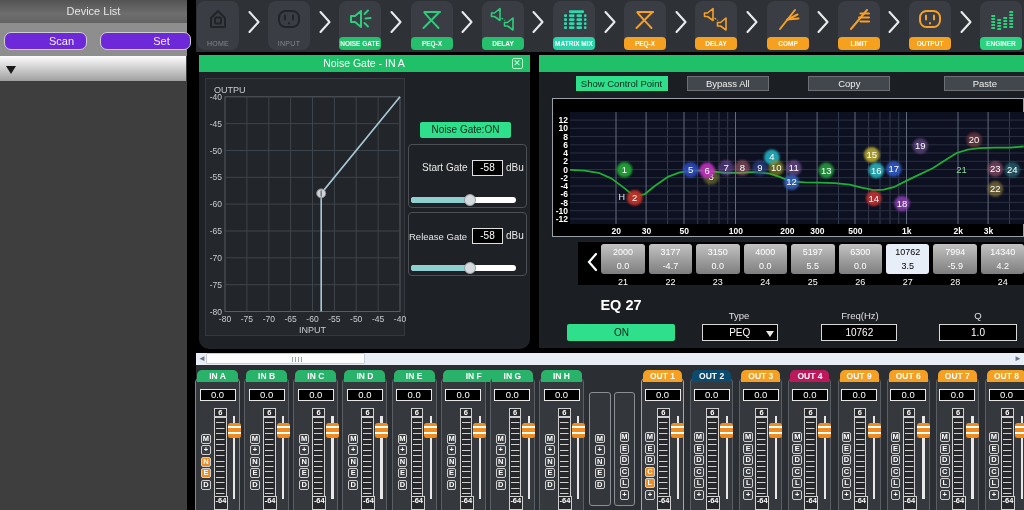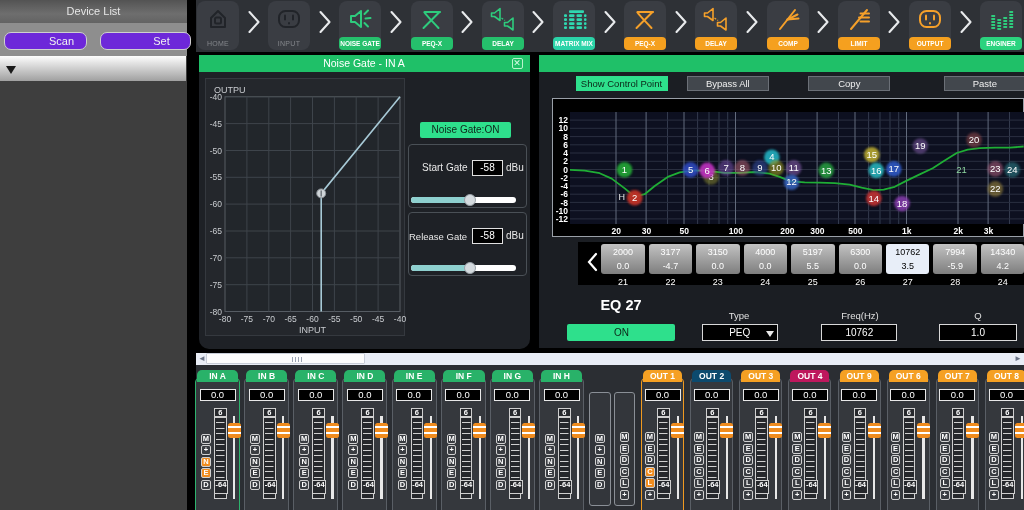--- a/index.html
+++ b/index.html
@@ -89,21 +89,21 @@
 .nbody { position:absolute; top:391.5px; width:21.7px; height:114.5px; background:#33363b;
   border:1px solid #8a8f96; border-radius:3px; }
 .vbox { position:absolute; top:388.7px; width:36px; height:12.5px; background:#000;
   border:1.5px solid #e8e8e8; color:#fff; font-size:9.5px; text-align:center; line-height:10px; }
 .sixbox { position:absolute; top:408.2px; width:12.5px; height:9px; background:#26282c;
   border:1px solid #cfcfcf; color:#fff; font-size:7.5px; font-weight:bold; text-align:center; line-height:7.5px; }
 .ladder { position:absolute; top:417.2px; width:12.5px; height:81.5px; background:#26282c;
   border:1px solid #cfcfcf;
   background-image:repeating-linear-gradient(#26282c 0, #26282c 4.4px, #cfcfcf 4.4px, #cfcfcf 5.45px);
   background-size:8.5px 100%; background-position:center top; background-repeat:no-repeat; }
-.m64box { position:absolute; top:480px; width:14px; height:14px; background:#26282c;
+.m64box { position:absolute; top:496px; width:14px; height:14px; background:#26282c;
   border:1px solid #cfcfcf; color:#fff; font-size:7.5px; font-weight:bold; text-align:center; line-height:7.5px; white-space:nowrap; }
 .track { position:absolute; top:416.3px; width:2.4px; height:83px; background:#e8e8e8; }
 .handle { position:absolute; top:422.9px; width:13px; height:14.7px; border-radius:2.5px; background:#f08c1e;
   background-image:linear-gradient(#f08c1e 0 3.5px, #fff 3.5px 5.5px, #f08c1e 5.5px 9px, #fff 9px 11px, #f08c1e 11px); }
 .sbtn { position:absolute; width:9.8px; height:9.8px; background:#3a3d42; border:1px solid #d0d0d0;
   border-radius:2px; color:#fff; font-size:7.5px; font-weight:bold; text-align:center; line-height:8px; }
 .sbtn.act { background:#f08c1e; }
 </style></head>
 <body>
 <div id="stage">
@@ -562,21 +562,21 @@
 <div class="ladder" style="left:410.6px"></div>
 <div class="m64box" style="left:410.6px">-64</div>
 <div class="track" style="left:429.6px"></div>
 <div class="handle" style="left:424.1px"></div>
 <div class="sbtn" style="left:397.6px;top:433.9px">M</div>
 <div class="sbtn" style="left:397.6px;top:445.4px">+</div>
 <div class="sbtn" style="left:397.6px;top:456.9px">N</div>
 <div class="sbtn" style="left:397.6px;top:468.4px">E</div>
 <div class="sbtn" style="left:397.6px;top:479.9px">D</div>
 <div class="sbody" style="left:440.7px;width:45px;border:1px solid #5a5f66"></div>
-<div class="stab" style="left:442.7px;width:42px;background:#29b269">IN F</div>
+<div class="stab" style="left:442.7px;width:62px;background:#29b269">IN F</div>
 <div class="vbox" style="left:445.2px">0.0</div>
 <div class="sixbox" style="left:459.7px">6</div>
 <div class="ladder" style="left:459.7px"></div>
 <div class="m64box" style="left:459.7px">-64</div>
 <div class="track" style="left:478.7px"></div>
 <div class="handle" style="left:473.2px"></div>
 <div class="sbtn" style="left:446.7px;top:433.9px">M</div>
 <div class="sbtn" style="left:446.7px;top:445.4px">+</div>
 <div class="sbtn" style="left:446.7px;top:456.9px">N</div>
 <div class="sbtn" style="left:446.7px;top:468.4px">E</div>

